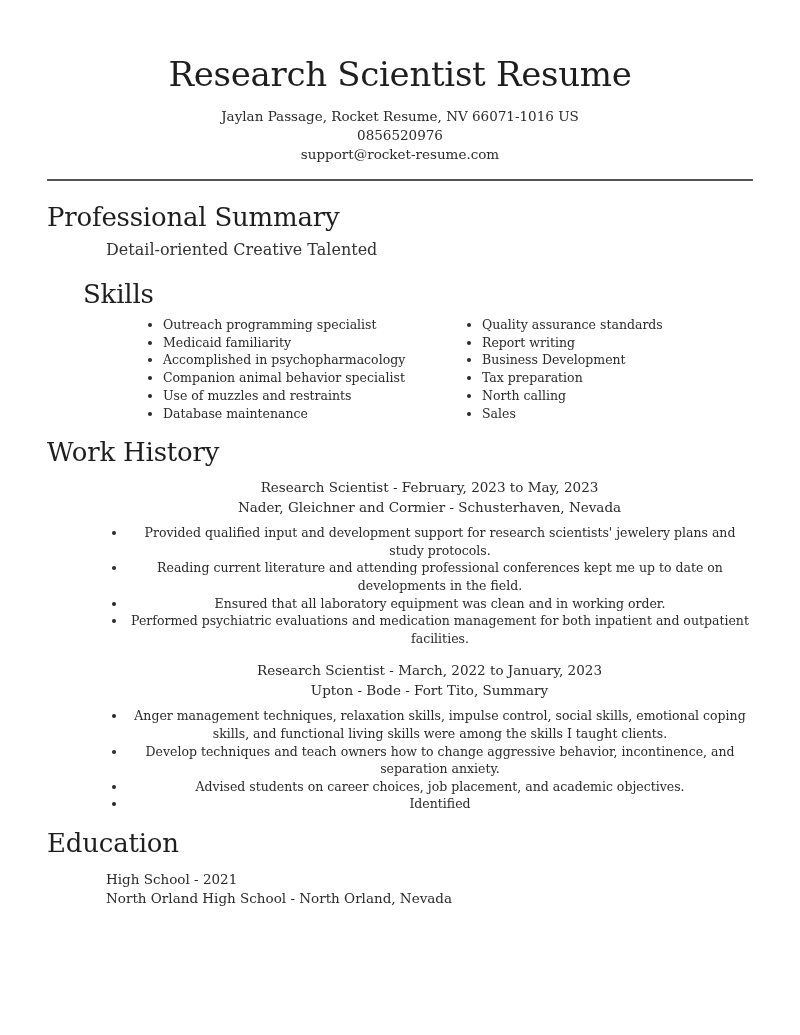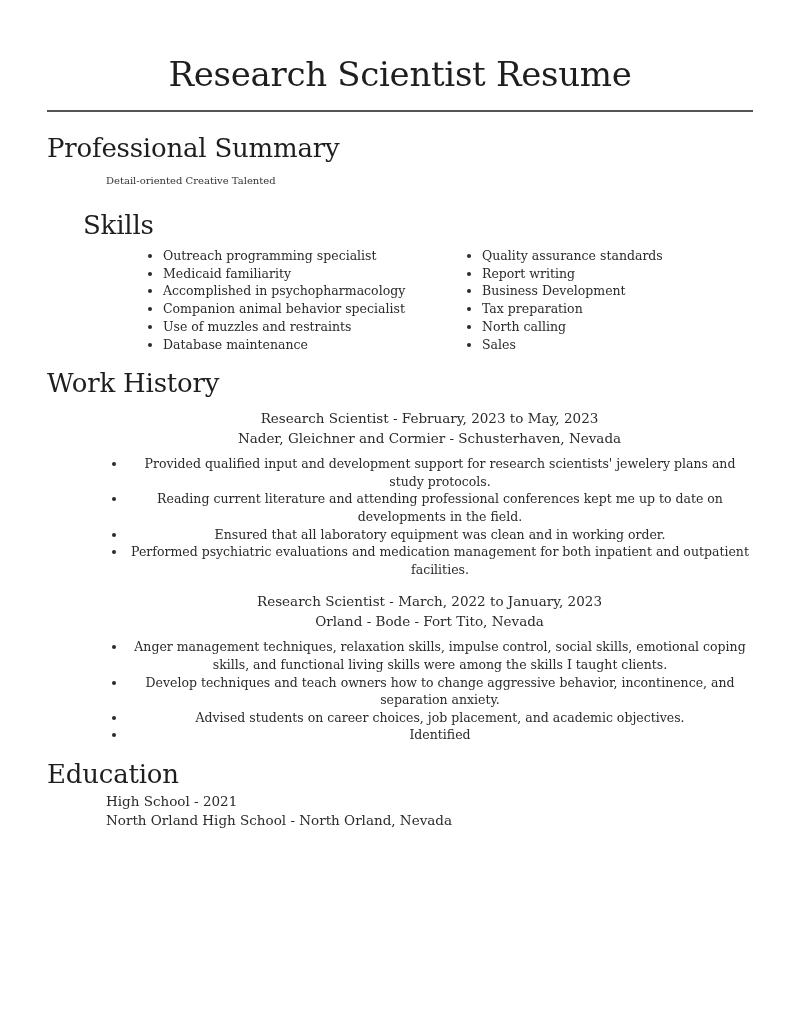--- a/index.html
+++ b/index.html
@@ -14,39 +14,44 @@
     margin: 12px; padding-top: 41px; line-height: 42px; letter-spacing: -0.3px;
     color: #1e1e1e;
   }
   .contact { text-align: center; font-size: 13.5px; line-height: 19px; margin-top: 10px; color: #2a2a2a; }
   .divider { border: none; border-top: 2px solid #555555; margin: 15px 0 0 0; height: 0; }
   h2.section {
     font-size: 26px; font-weight: normal; margin: 0; line-height: 32px;
     color: #1e1e1e; letter-spacing: -0.2px;
   }
   .sec-summary { margin-top: 20px; }
-  .summary-text { font-size: 10px; margin: 9px 0 0 59px; line-height: 16px; color: #333; }
+  .summary-text { font-size: 16px; margin: 9px 0 0 59px; line-height: 16px; color: #333; }
   .sec-skills { margin-top: 20px; margin-left: 36px; }
   .skills { display: flex; margin: 6px 0 0 59px; }
   .skills ul { margin: 0; padding: 0 0 0 21px; list-style: disc; font-size: 12.5px; line-height: 17.7px; color: #2a2a2a; }
   .skills ul.col1 { width: 298px; }
   .sec-work { margin-top: 14px; }
   .job { margin-left: 59px; text-align: center; }
   .job-head { font-size: 13.5px; line-height: 19.5px; color: #2a2a2a; }
   .job1 { margin-top: 10px; }
   .job2 { margin-top: 14px; }
   .job ul { margin: 7px 0 0 0; padding-left: 21px; font-size: 12.5px; line-height: 17.6px; color: #2a2a2a; }
   .sec-edu { margin-top: 14px; }
-  .edu { margin: 2px 0 0 59px; font-size: 13.5px; line-height: 19.5px; color: #2a2a2a; }
+  .edu { margin: 11px 0 0 59px; font-size: 13.5px; line-height: 19.5px; color: #2a2a2a; }
 </style>
 </head>
 <body>
 
 <div class="page">
   <h1 class="title">Research Scientist Resume</h1>
+  <div class="contact">
+    <div>Jaylan Passage, Rocket Resume, NV 66071-1016 US</div>
+    <div>0856520976</div>
+    <div>support@rocket-resume.com</div>
+  </div>
   <hr class="divider">
 
   <section class="sec-summary">
     <h2 class="section">Professional Summary</h2>
     <div class="summary-text">Detail-oriented Creative Talented</div>
   </section>
 
   <section class="sec-skills">
     <h2 class="section">Skills</h2>
     <div class="skills">
@@ -78,21 +83,21 @@
       <ul>
         <li>Provided qualified input and development support for research scientists' jewelery plans and study protocols.</li>
         <li>Reading current literature and attending professional conferences kept me up to date on developments in the field.</li>
         <li>Ensured that all laboratory equipment was clean and in working order.</li>
         <li>Performed psychiatric evaluations and medication management for both inpatient and outpatient facilities.</li>
       </ul>
     </div>
 
     <div class="job job2">
       <div class="job-head">Research Scientist - March, 2022 to January, 2023</div>
-      <div class="job-head">Orland - Bode - Fort Tito, Nevada</div>
+      <div class="job-head">Upton - Bode - Fort Tito, Summary</div>
       <ul>
         <li>Anger management techniques, relaxation skills, impulse control, social skills, emotional coping skills, and functional living skills were among the skills I taught clients.</li>
         <li>Develop techniques and teach owners how to change aggressive behavior, incontinence, and separation anxiety.</li>
         <li>Advised students on career choices, job placement, and academic objectives.</li>
         <li>Identified</li>
       </ul>
     </div>
   </section>
 
   <section class="sec-edu">

